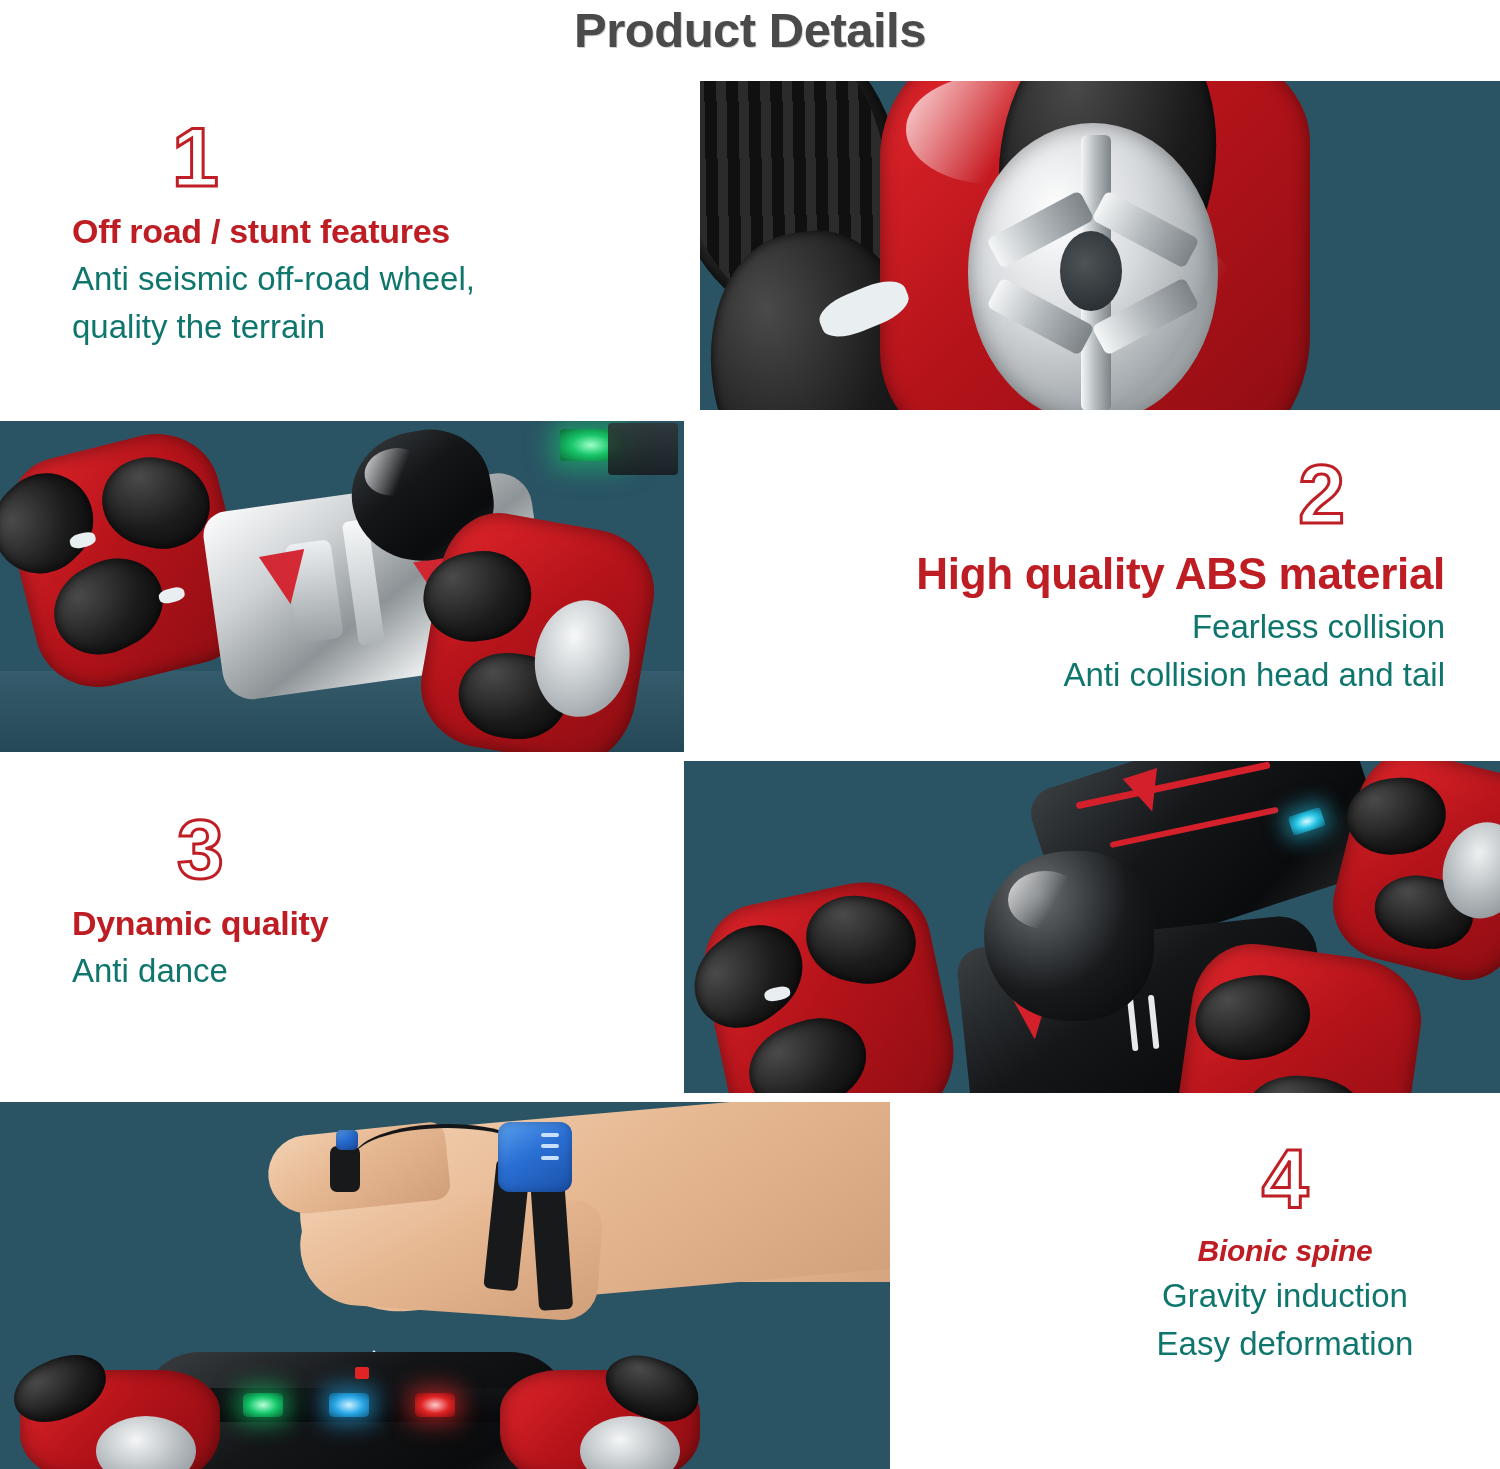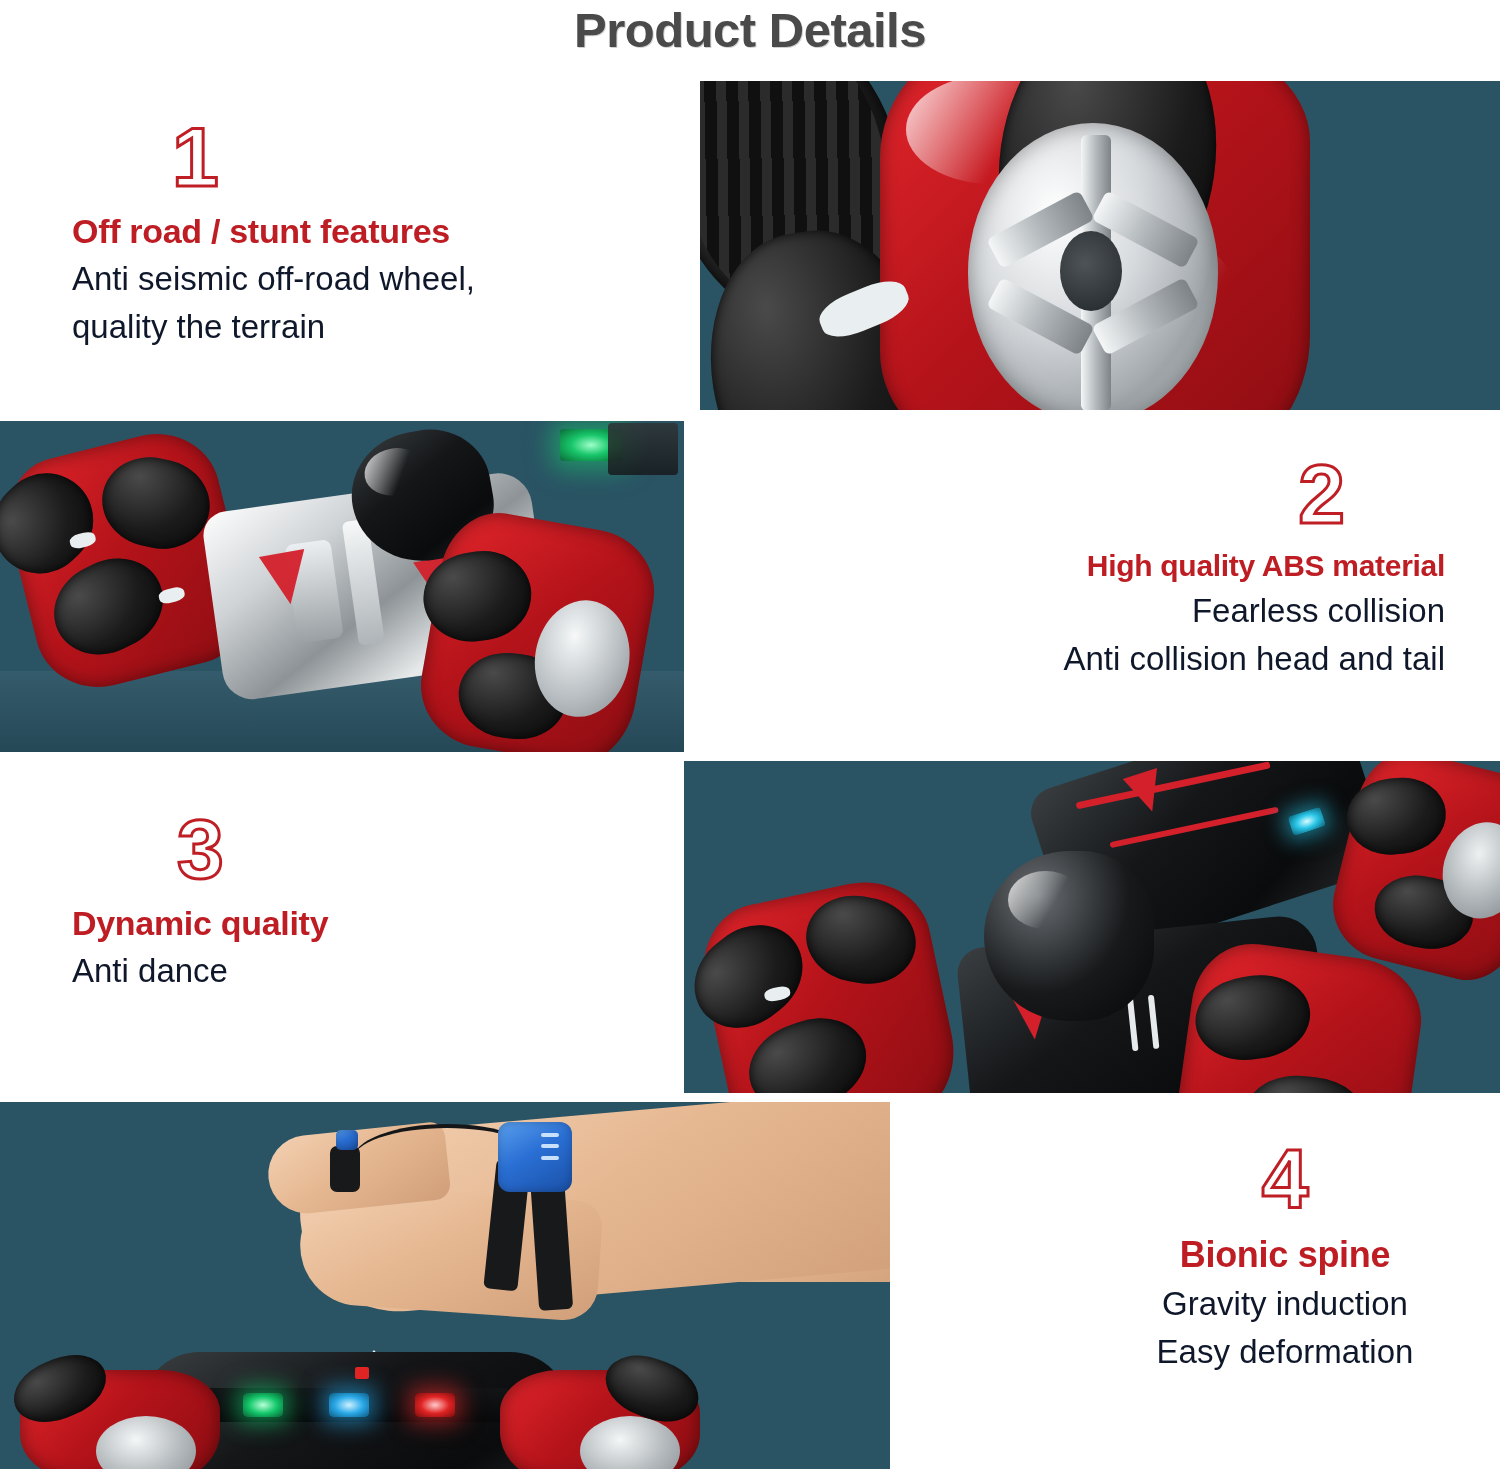--- a/index.html
+++ b/index.html
@@ -178,40 +178,40 @@
   .block { position: absolute; }
   .num {
     font-size: 86px; font-weight: bold; line-height: .95;
     color: transparent;
     -webkit-text-stroke: 3px #bf1e24;
     letter-spacing: 0;
   }
   .h-red {
     color: #bd1d23; font-weight: bold; letter-spacing: -0.3px;
   }
-  .body-txt { color: #0f172a; }
+  .body-txt { color: #0f766e; }
 
   .b1 { left: 72px; top: 118px; width: 560px; text-align: left; }
   .b1 .num { font-size: 84px; margin-left: 100px; }
   .b1 .h-red { font-size: 34px; margin-top: 14px; }
   .b1 .body-txt { font-size: 33px; line-height: 1.22; margin-top: 8px; }
 
   .b2 { left: 880px; top: 455px; width: 565px; text-align: right; }
   .b2 .num { font-size: 84px; margin-right: 100px; }
-  .b2 .h-red { font-size: 30px; margin-top: 14px; }
+  .b2 .h-red { font-size: 44px; margin-top: 14px; }
   .b2 .body-txt { font-size: 33px; line-height: 1.22; margin-top: 8px; }
 
   .b3 { left: 72px; top: 810px; width: 430px; text-align: left; }
   .b3 .num { font-size: 84px; margin-left: 105px; }
   .b3 .h-red { font-size: 34px; margin-top: 14px; }
   .b3 .body-txt { font-size: 33px; line-height: 1.22; margin-top: 8px; }
 
   .b4 { left: 1085px; top: 1140px; width: 400px; text-align: center; }
   .b4 .num { font-size: 84px; }
-  .b4 .h-red { font-size: 36px; margin-top: 14px; }
+  .b4 .h-red { font-size: 30px; margin-top: 14px; font-style: italic; }
   .b4 .body-txt { font-size: 33px; line-height: 1.22; margin-top: 8px; }
 </style>
 </head>
 <body>
 
 <div class="page">
 
   <div class="page-title">Product Details</div>
 
   <div class="photo ph1">

